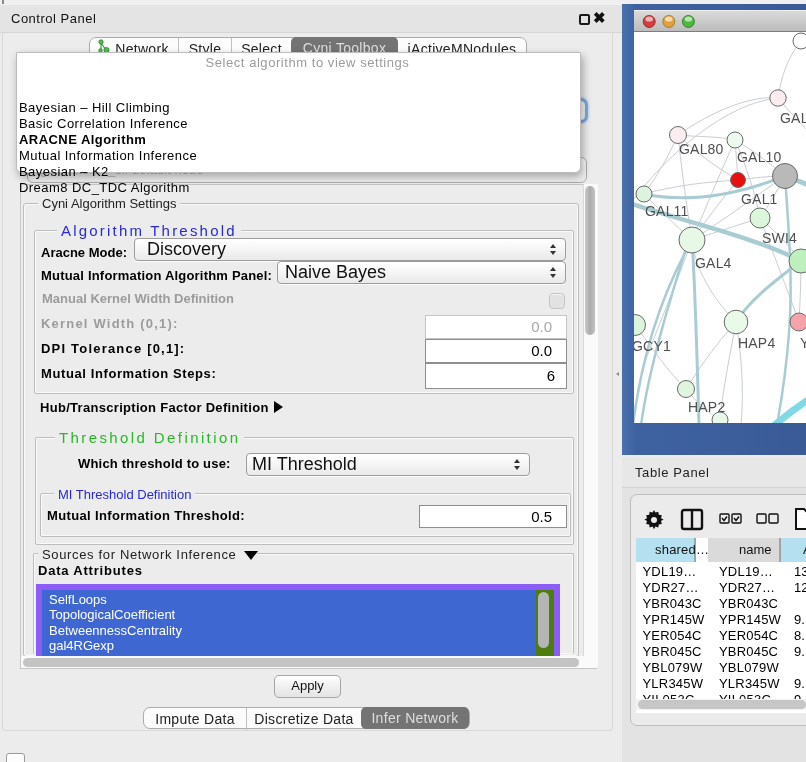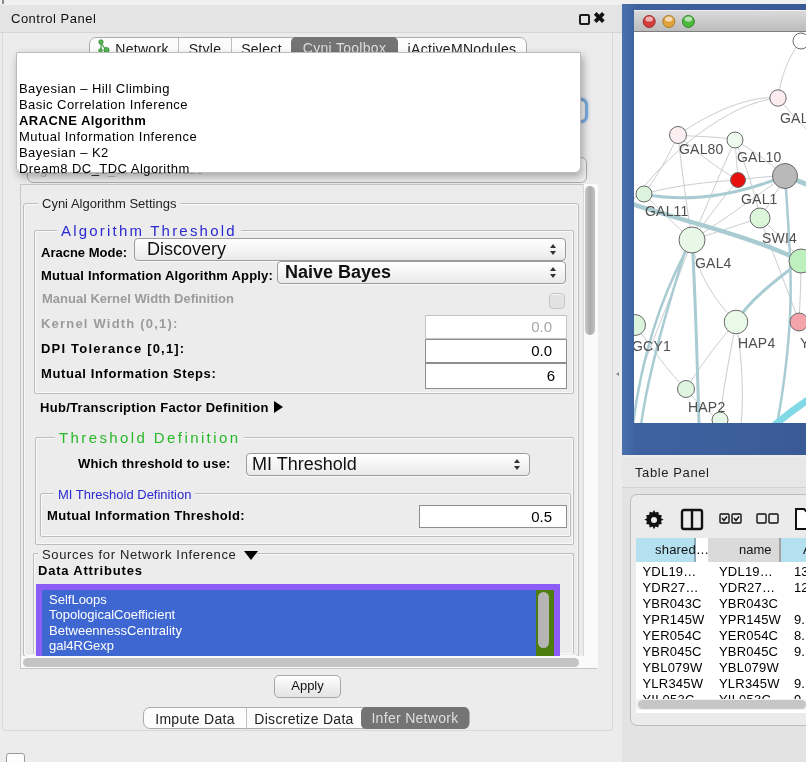--- a/index.html
+++ b/index.html
@@ -64,22 +64,22 @@
 
 <div class="group" style="left:23px;top:203px;width:554px;height:452px;border-radius:3px;">
  <div class="gtitle" style="color:#222;left:14px;top:-8px;">Cyni Algorithm Settings</div>
 </div>
 
 <div class="group" style="left:34px;top:230px;width:538px;height:162px;">
  <div class="gtitle" style="color:#2a2ad0;left:22px;top:-8px;font-size:15px;letter-spacing:2.2px;">Algorithm Threshold</div>
 </div>
 <div class="lbl" style="left:41px;top:245px;">Aracne Mode:</div>
 <div class="combo" style="left:134px;top:238px;width:432px;height:23px;padding-left:12px;">Discovery<span class="ar"></span></div>
-<div class="lbl" style="left:41px;top:268px;letter-spacing:0.2px;">Mutual Information Algorithm Apply:</div>
-<div class="combo" style="left:277px;top:261px;width:289px;height:23px;padding-left:7px;font-weight:bold;">Naive&nbsp;Bayes<span class="ar"></span></div>
+<div class="lbl" style="left:41px;top:268px;letter-spacing:0.2px;">Mutual Information Algorithm Panel:</div>
+<div class="combo" style="left:277px;top:261px;width:289px;height:23px;padding-left:7px;">Naive&nbsp;Bayes<span class="ar"></span></div>
 <div class="lbl" style="left:42px;top:291px;color:#9b9b9b;">Manual Kernel Width Definition</div>
 <div class="abs" style="left:549px;top:293px;width:14px;height:14px;background:#e2e2e2;border:1px solid #c4c4c4;border-radius:4px;box-shadow:inset 0 1px 1px #f8f8f8;"></div>
 <div class="lbl" style="left:41px;top:316px;color:#9b9b9b;letter-spacing:1.2px;">Kernel Width (0,1):</div>
 <div class="tfield" style="left:425px;top:315px;width:142px;height:24px;border-color:#c4c4c4;color:#a8a8a8;line-height:22px;">0.0</div>
 <div class="lbl" style="left:41px;top:341px;letter-spacing:1.2px;">DPI Tolerance [0,1]:</div>
 <div class="tfield" style="left:425px;top:339px;width:142px;height:24px;line-height:22px;">0.0</div>
 <div class="lbl" style="left:41px;top:366px;letter-spacing:0.6px;">Mutual Information Steps:</div>
 <div class="tfield" style="left:425px;top:363px;width:142px;height:26px;line-height:24px;padding-right:11px;">6</div>
 
 <div class="lbl" style="left:40px;top:400px;letter-spacing:0.3px;">Hub/Transcription Factor Definition</div>
@@ -114,20 +114,21 @@
 <div class="abs" style="left:21px;top:656px;width:576px;height:12px;background:#fafafa;"></div>
 <div class="abs" style="left:23px;top:658px;width:556px;height:9px;background:#c4c4c4;border-radius:5px;"></div>
 
 <div class="abs" style="left:274px;top:675px;width:65px;height:21px;border:1px solid #a6a6a6;border-radius:5px;background:linear-gradient(#ffffff,#f0f0f0 50%,#e4e4e4);font-size:13px;color:#111;text-align:center;line-height:20px;">Apply</div>
 
 <div class="abs" style="left:143px;top:707px;height:22px;background:#fcfcfc;border:1px solid #ababab;border-radius:7px;white-space:nowrap;box-sizing:border-box;font-size:0;">
 <div class="seg" style="width:102px;">Impute Data</div><div class="vsep"></div><div class="seg" style="width:114px;">Discretize Data</div><div class="seg" style="width:108px;background:#747474;color:#dedede;border-radius:5px;height:22px;margin-top:-1px;line-height:23px;">Infer Network</div>
 </div>
 
 <div class="abs" style="left:16px;top:52px;width:565px;height:121px;background:#fff;border:1px solid #bcbcbc;border-radius:1px 1px 6px 6px;box-shadow:2px 4px 9px rgba(0,0,0,0.32);font-size:13px;color:#000;box-sizing:border-box;">
+ <div style="text-align:center;color:#9b9b9b;padding-top:2px;height:17px;line-height:15px;letter-spacing:0.55px;text-indent:18px;">Select algorithm to view settings</div>
  <div style="padding-left:2px;line-height:16.1px;letter-spacing:0.45px;margin-top:28px;">Bayesian – Hill Climbing<br>Basic Correlation Inference<br><span class="bold">ARACNE Algorithm</span><br>Mutual Information Inference<br>Bayesian – K2<br>Dream8 DC_TDC Algorithm</div>
 </div>
 
 <div class="abs" style="left:616px;top:372px;width:0;height:0;border-top:2.5px solid transparent;border-bottom:2.5px solid transparent;border-right:3.5px solid #8a8a8a;"></div>
 
 <div class="abs" style="left:6px;top:753px;width:17px;height:9px;background:#fdfdfd;border:1px solid #9a9a9a;border-radius:3px 3px 0 0;"></div>
 
 <div class="abs" style="left:622px;top:4px;width:184px;height:451px;background:linear-gradient(90deg,#4a71ad,#3e61a0 8%,#3c5e9b 60%,#395a95);"></div>
 <div class="abs" style="left:634px;top:10px;width:172px;height:22px;background:linear-gradient(#dadada,#bcbcbc);border-bottom:1px solid #7e7e7e;border-top:1px solid #efefef;box-sizing:border-box;"></div>
 <svg class="abs" style="left:634px;top:10px;" width="172" height="22" viewBox="0 0 172 22">

